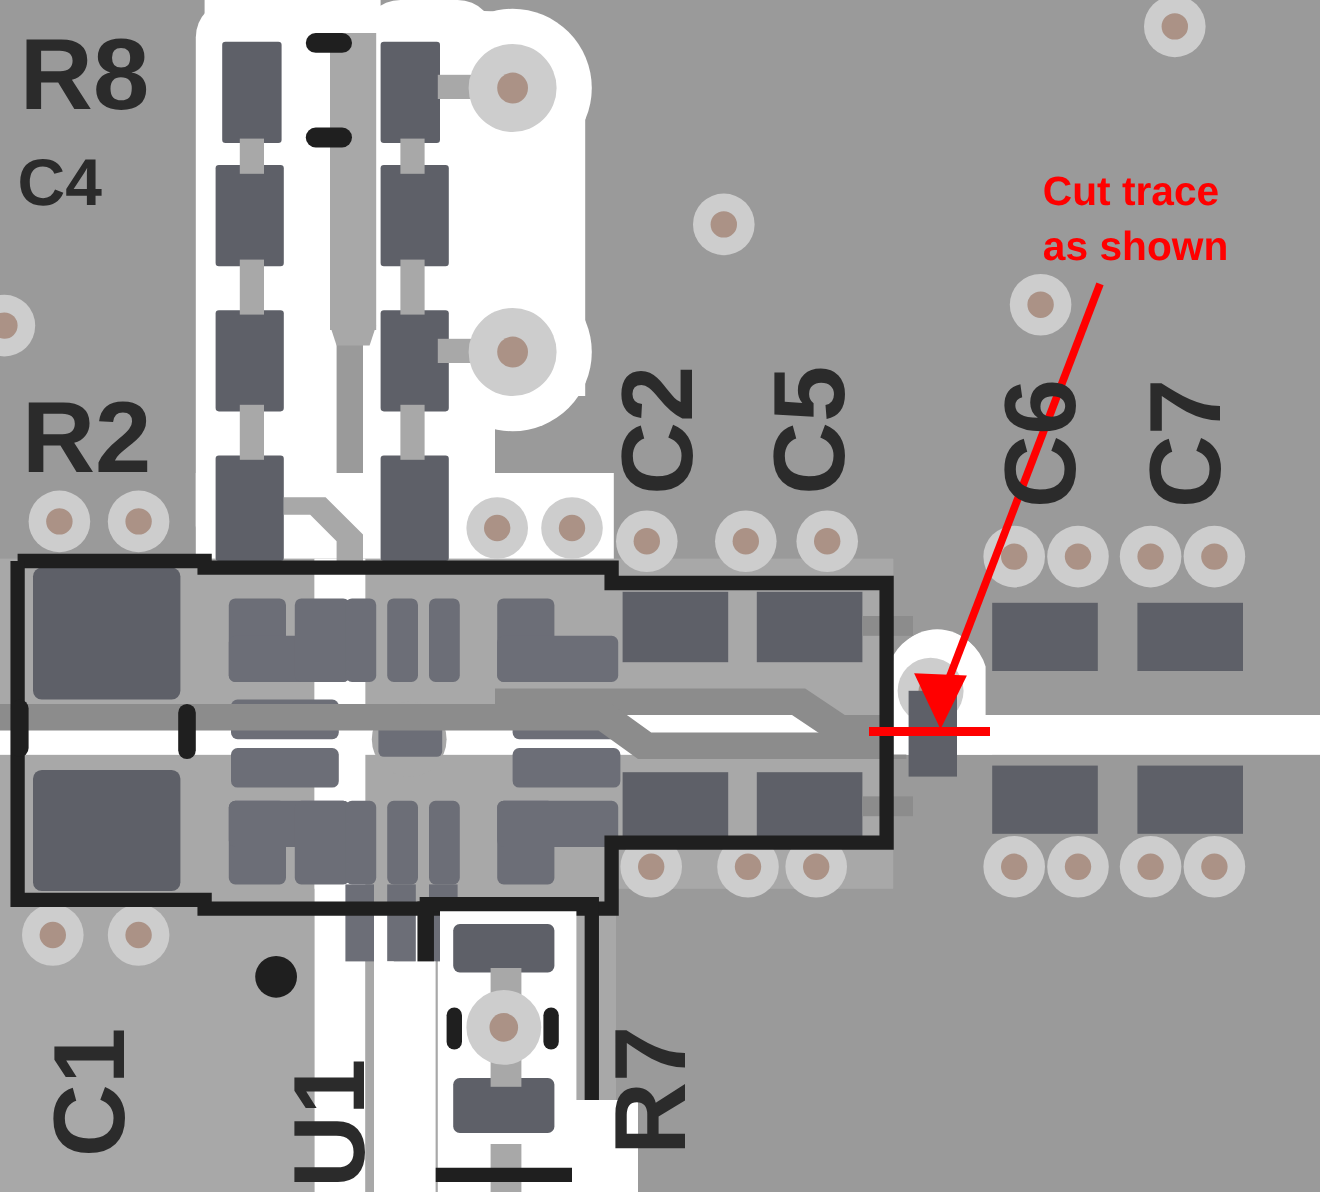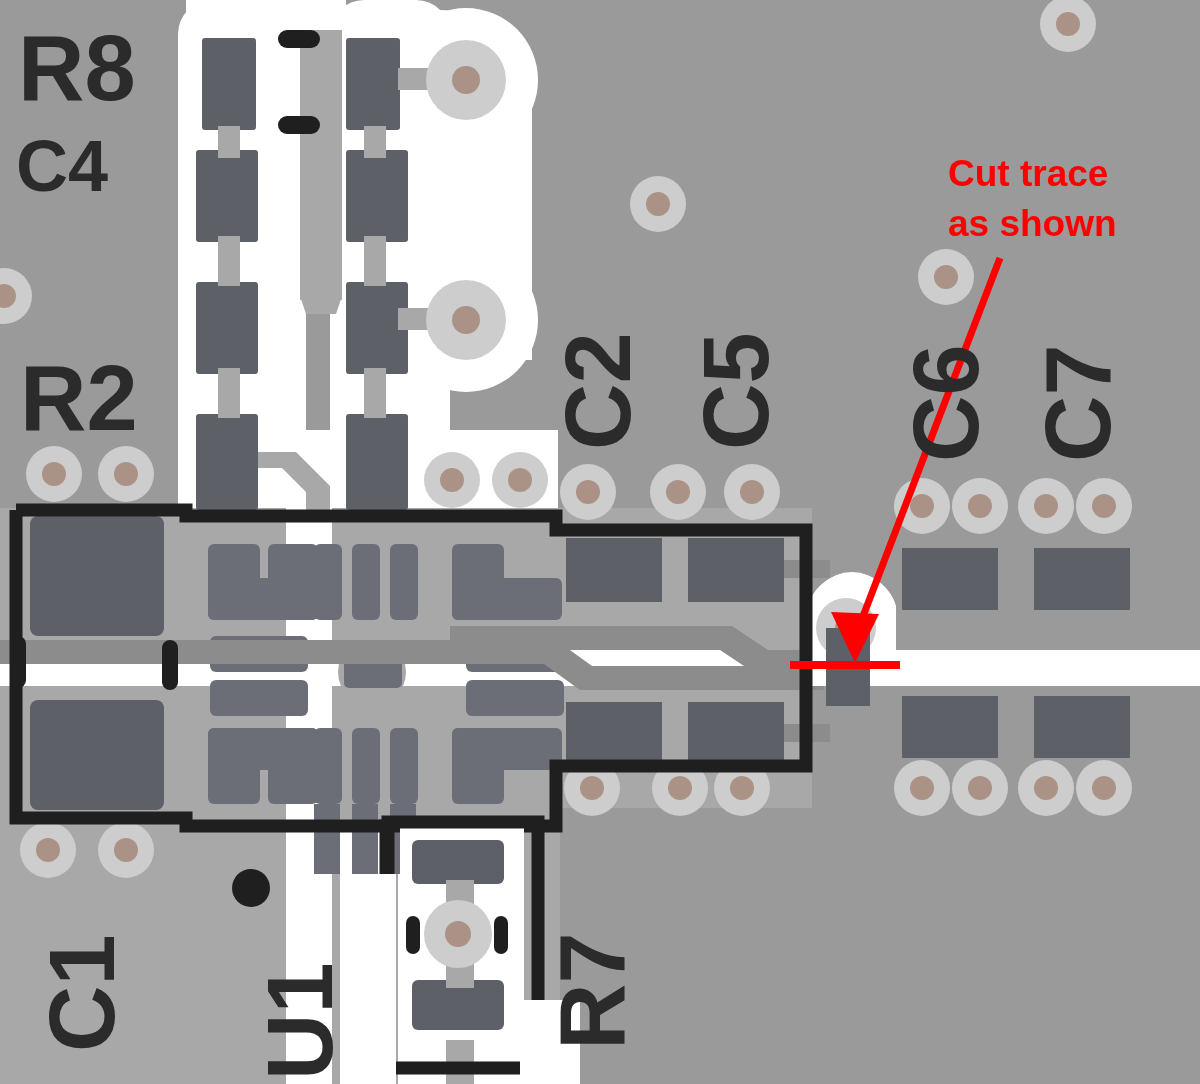--- a/index.html
+++ b/index.html
@@ -334,21 +334,21 @@
   <g>
     <line x1="1000" y1="258" x2="857" y2="632" stroke="#ff0000" stroke-width="7"></line>
     <polygon points="855,663 831,612 879,614" fill="#ff0000"></polygon>
     <line x1="790" y1="665" x2="900" y2="665" stroke="#ff0000" stroke-width="8"></line>
   </g>
 
   </g>
 </svg>
 
 <div class="silk-label" style="left:18px;top:22px;font-size:92px;line-height:92px;">R8</div>
-<div class="silk-label" style="left:16px;top:120px;font-size:72px;line-height:92px;">C4</div>
+<div class="silk-label" style="left:16px;top:120px;font-size:60px;line-height:92px;">C4</div>
 <div class="silk-label" style="left:20px;top:352px;font-size:92px;line-height:92px;text-align:right;">R2</div>
 
 <div class="silk-label" style="left:552px;top:450px;font-size:92px;line-height:92px;transform:rotate(-90deg);">C2</div>
 <div class="silk-label" style="left:690px;top:450px;font-size:92px;line-height:92px;transform:rotate(-90deg);">C5</div>
 <div class="silk-label" style="left:900px;top:462px;font-size:92px;line-height:92px;transform:rotate(-90deg);">C6</div>
 <div class="silk-label" style="left:1032px;top:462px;font-size:92px;line-height:92px;transform:rotate(-90deg);">C7</div>
 
 <div class="silk-label" style="left:36px;top:1052px;font-size:92px;line-height:92px;transform:rotate(-90deg);">C1</div>
 <div class="silk-label" style="left:254px;top:1080px;font-size:92px;line-height:92px;transform:rotate(-90deg);">U1</div>
 <div class="silk-label" style="left:546px;top:1050px;font-size:92px;line-height:92px;transform:rotate(-90deg);">R7</div>

